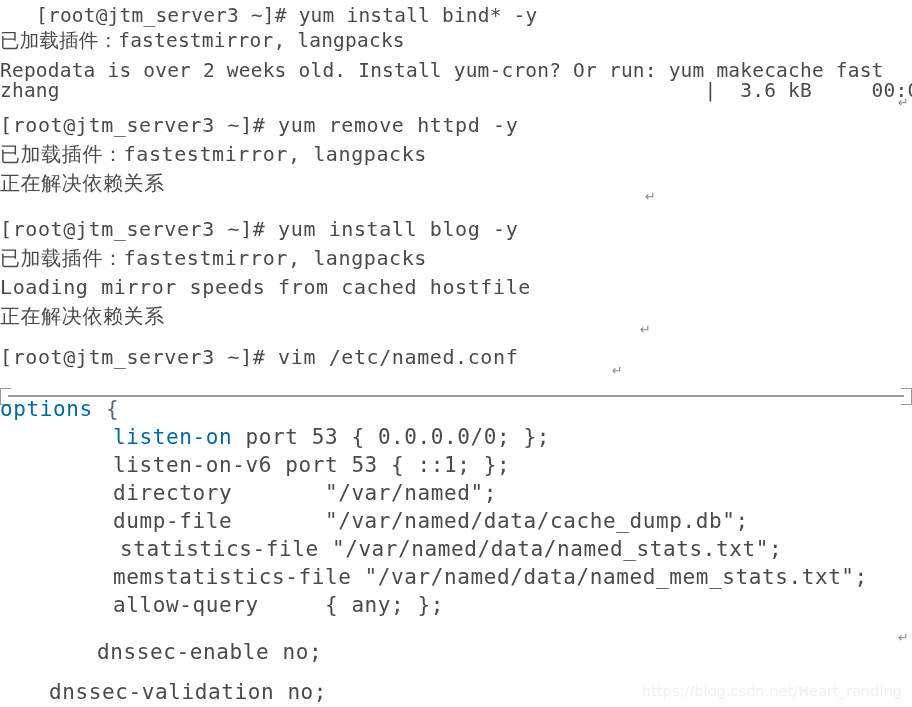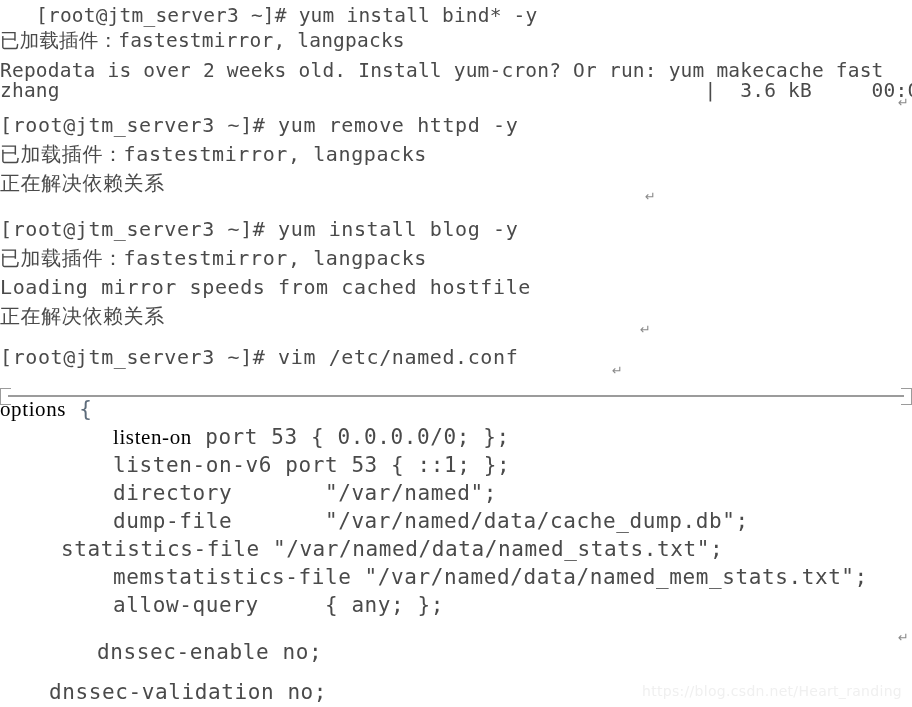--- a/index.html
+++ b/index.html
@@ -40,21 +40,21 @@
     line-height: 29px;
   }
 
   
   .cfg .line {
     font-size: 21px;
     letter-spacing: 0.6px;
     line-height: 29px;
   }
 
-  .kw   { color: #000000; font-family: Liberation Serif, serif; }          
+  .kw   { color: #0369a1; }          
   .brc  { color: #5c6b7a; }          
 
   
   .separator {
     position: absolute;
     left: 0;
     top: 385px;
     width: 912px;
     height: 22px;
   }
@@ -139,21 +139,21 @@
   <div class="line" style="top:395px;"><span class="kw">options</span><span> </span><span class="brc">{</span></div>
 
   <div class="line" style="top:423px;padding-left:113px;"><span class="kw">listen-on</span><span> port 53 { 0.0.0.0/0; };</span></div>
 
   <div class="line" style="top:451px;padding-left:113px;"><span>listen-on-v6 port 53 { ::1; };</span></div>
 
   <div class="line" style="top:479px;padding-left:113px;"><span>directory       "/var/named";</span></div>
 
   <div class="line" style="top:507px;padding-left:113px;"><span>dump-file       "/var/named/data/cache_dump.db";</span></div>
 
-  <div class="line" style="top:535px;padding-left:61px;"><span>statistics-file "/var/named/data/named_stats.txt";</span></div>
+  <div class="line" style="top:535px;padding-left:120px;"><span>statistics-file "/var/named/data/named_stats.txt";</span></div>
 
   <div class="line" style="top:563px;padding-left:113px;"><span>memstatistics-file "/var/named/data/named_mem_stats.txt";</span></div>
 
   <div class="line" style="top:591px;padding-left:113px;"><span>allow-query     { any; };</span></div>
 
   <div class="line" style="top:638px;padding-left:97px;"><span>dnssec-enable no;</span></div>
 
   <div class="line" style="top:678px;padding-left:49px;"><span>dnssec-validation no;</span></div>
 </div>
 

